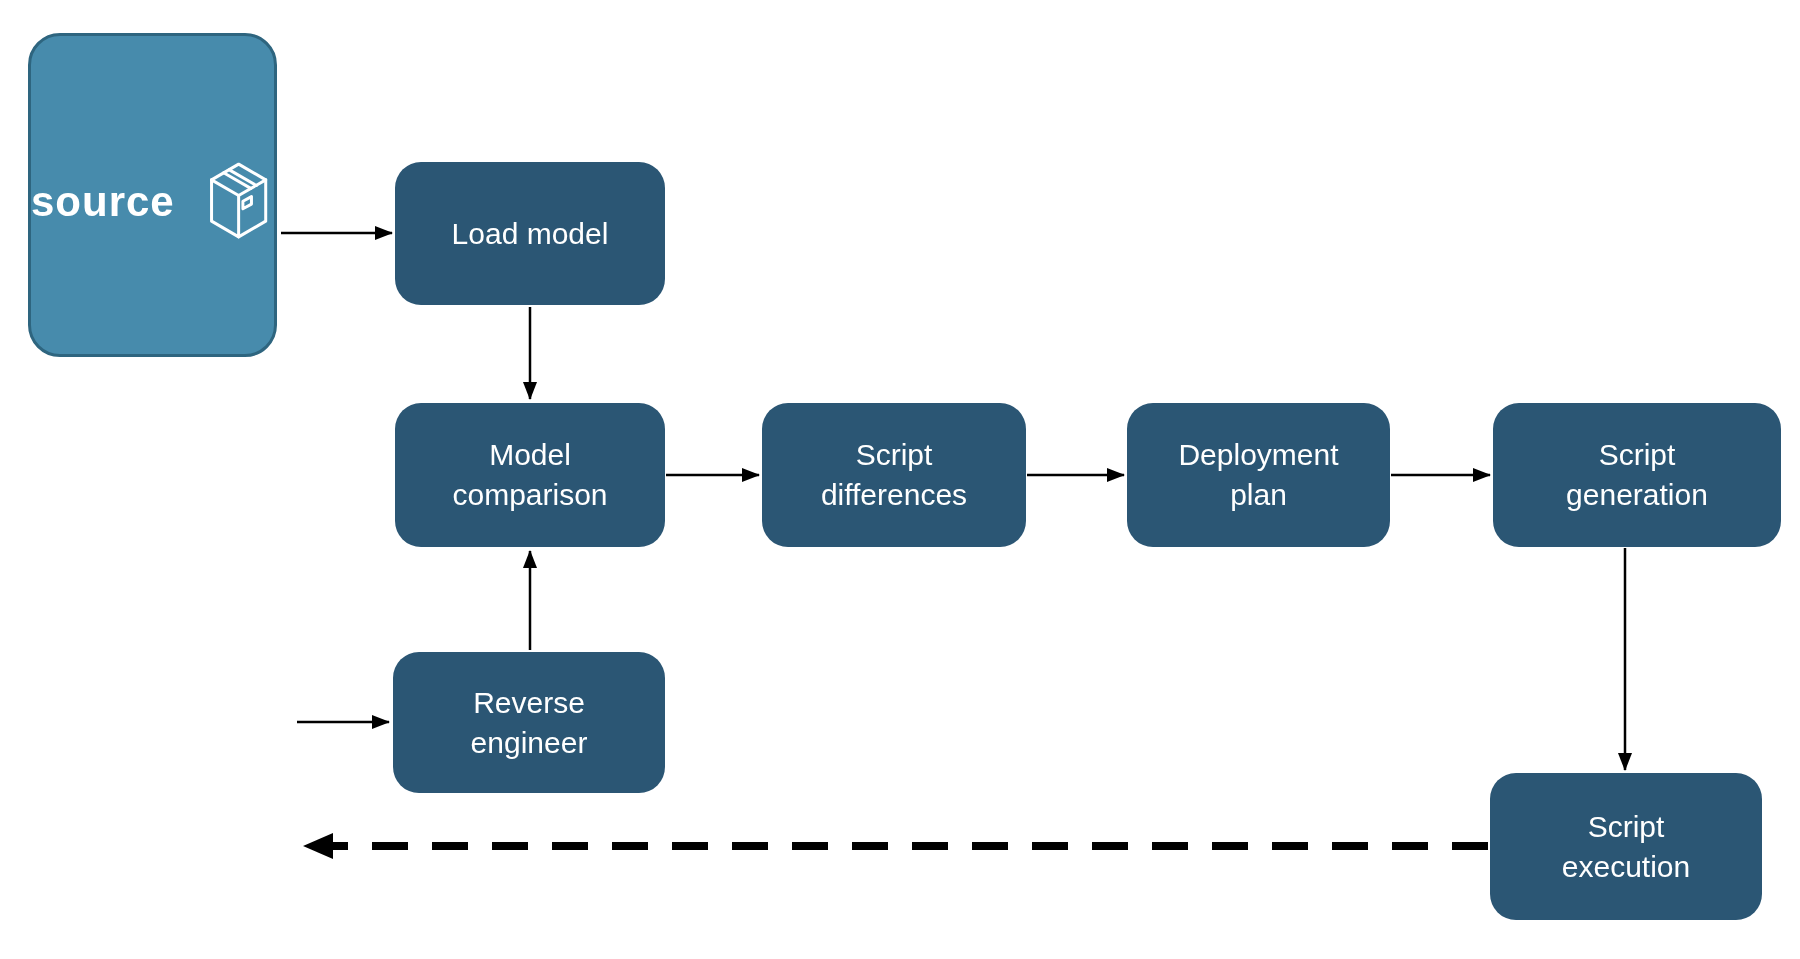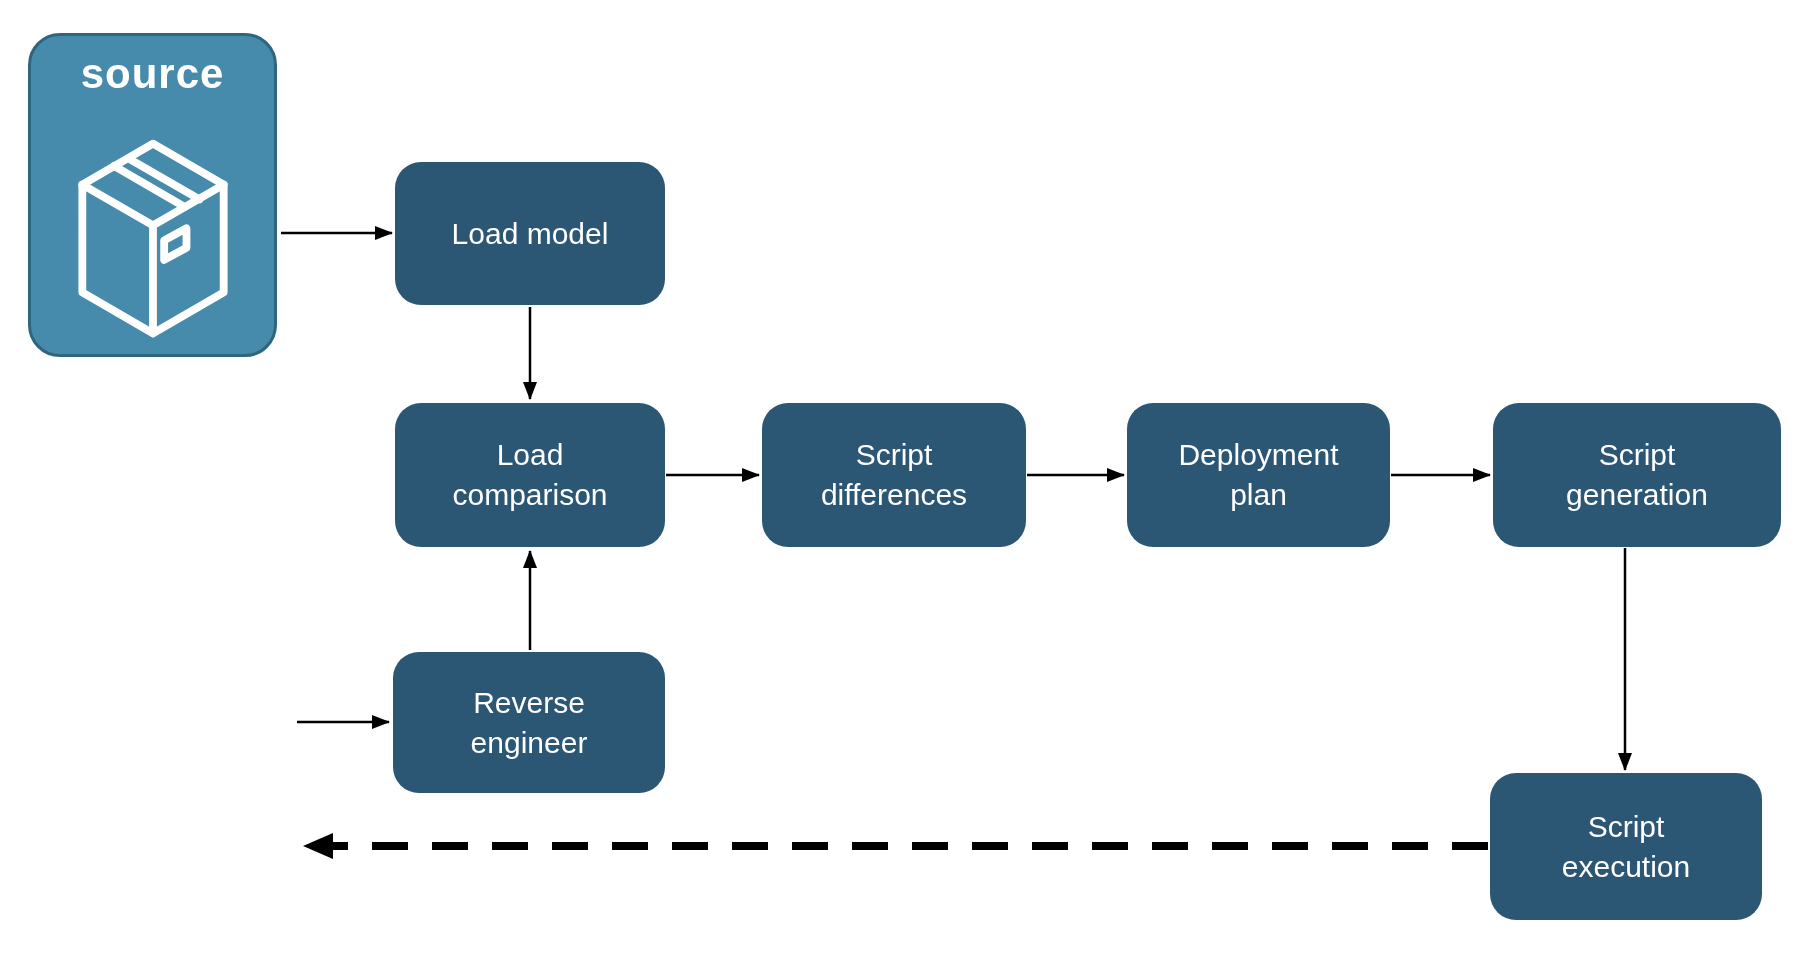--- a/index.html
+++ b/index.html
@@ -5,21 +5,21 @@
   html,body{margin:0;padding:0;background:#ffffff;}
   #canvas{
     position:relative;width:1800px;height:959px;background:var(--bg,#fff);
     font-family:"Liberation Sans", sans-serif;overflow:hidden;
   }
   
   .entity{
     position:absolute;background:var(--entity-fill,#478BAC);
     border:3px solid var(--entity-border,#2E657F);
     border-radius:32px;box-sizing:border-box;
-    display:flex;flex-direction:column;align-items:center;gap:28px;
+    display:flex;flex-direction:row;align-items:center;gap:28px;
   }
   .entity-label{
     color:var(--text,#fff);font-weight:bold;font-size:42px;
     margin-top:14px;letter-spacing:1px;
   }
   .entity-icon{margin-top:10px;}
   
   .process{
     position:absolute;background:var(--process-fill,#2B5674);
     border-radius:26px;color:var(--text,#fff);
@@ -70,21 +70,21 @@
       <path class="icon-stroke" stroke-width="4.2" d="M56,56 L68,49.5 L68,60 L56,66.5 Z"></path>
     </svg>
   </div>
 
 
   <div class="process" style="left:395px;top:162px;width:270px;height:143px;">
     <div class="process-label">Load model</div>
   </div>
 
   <div class="process" style="left:395px;top:403px;width:270px;height:144px;">
-    <div class="process-label">Load comparison</div>
+    <div class="process-label">Model comparison</div>
   </div>
 
   <div class="process" style="left:762px;top:403px;width:264px;height:144px;">
     <div class="process-label">Script differences</div>
   </div>
 
   <div class="process" style="left:1127px;top:403px;width:263px;height:144px;">
     <div class="process-label">Deployment plan</div>
   </div>
 

